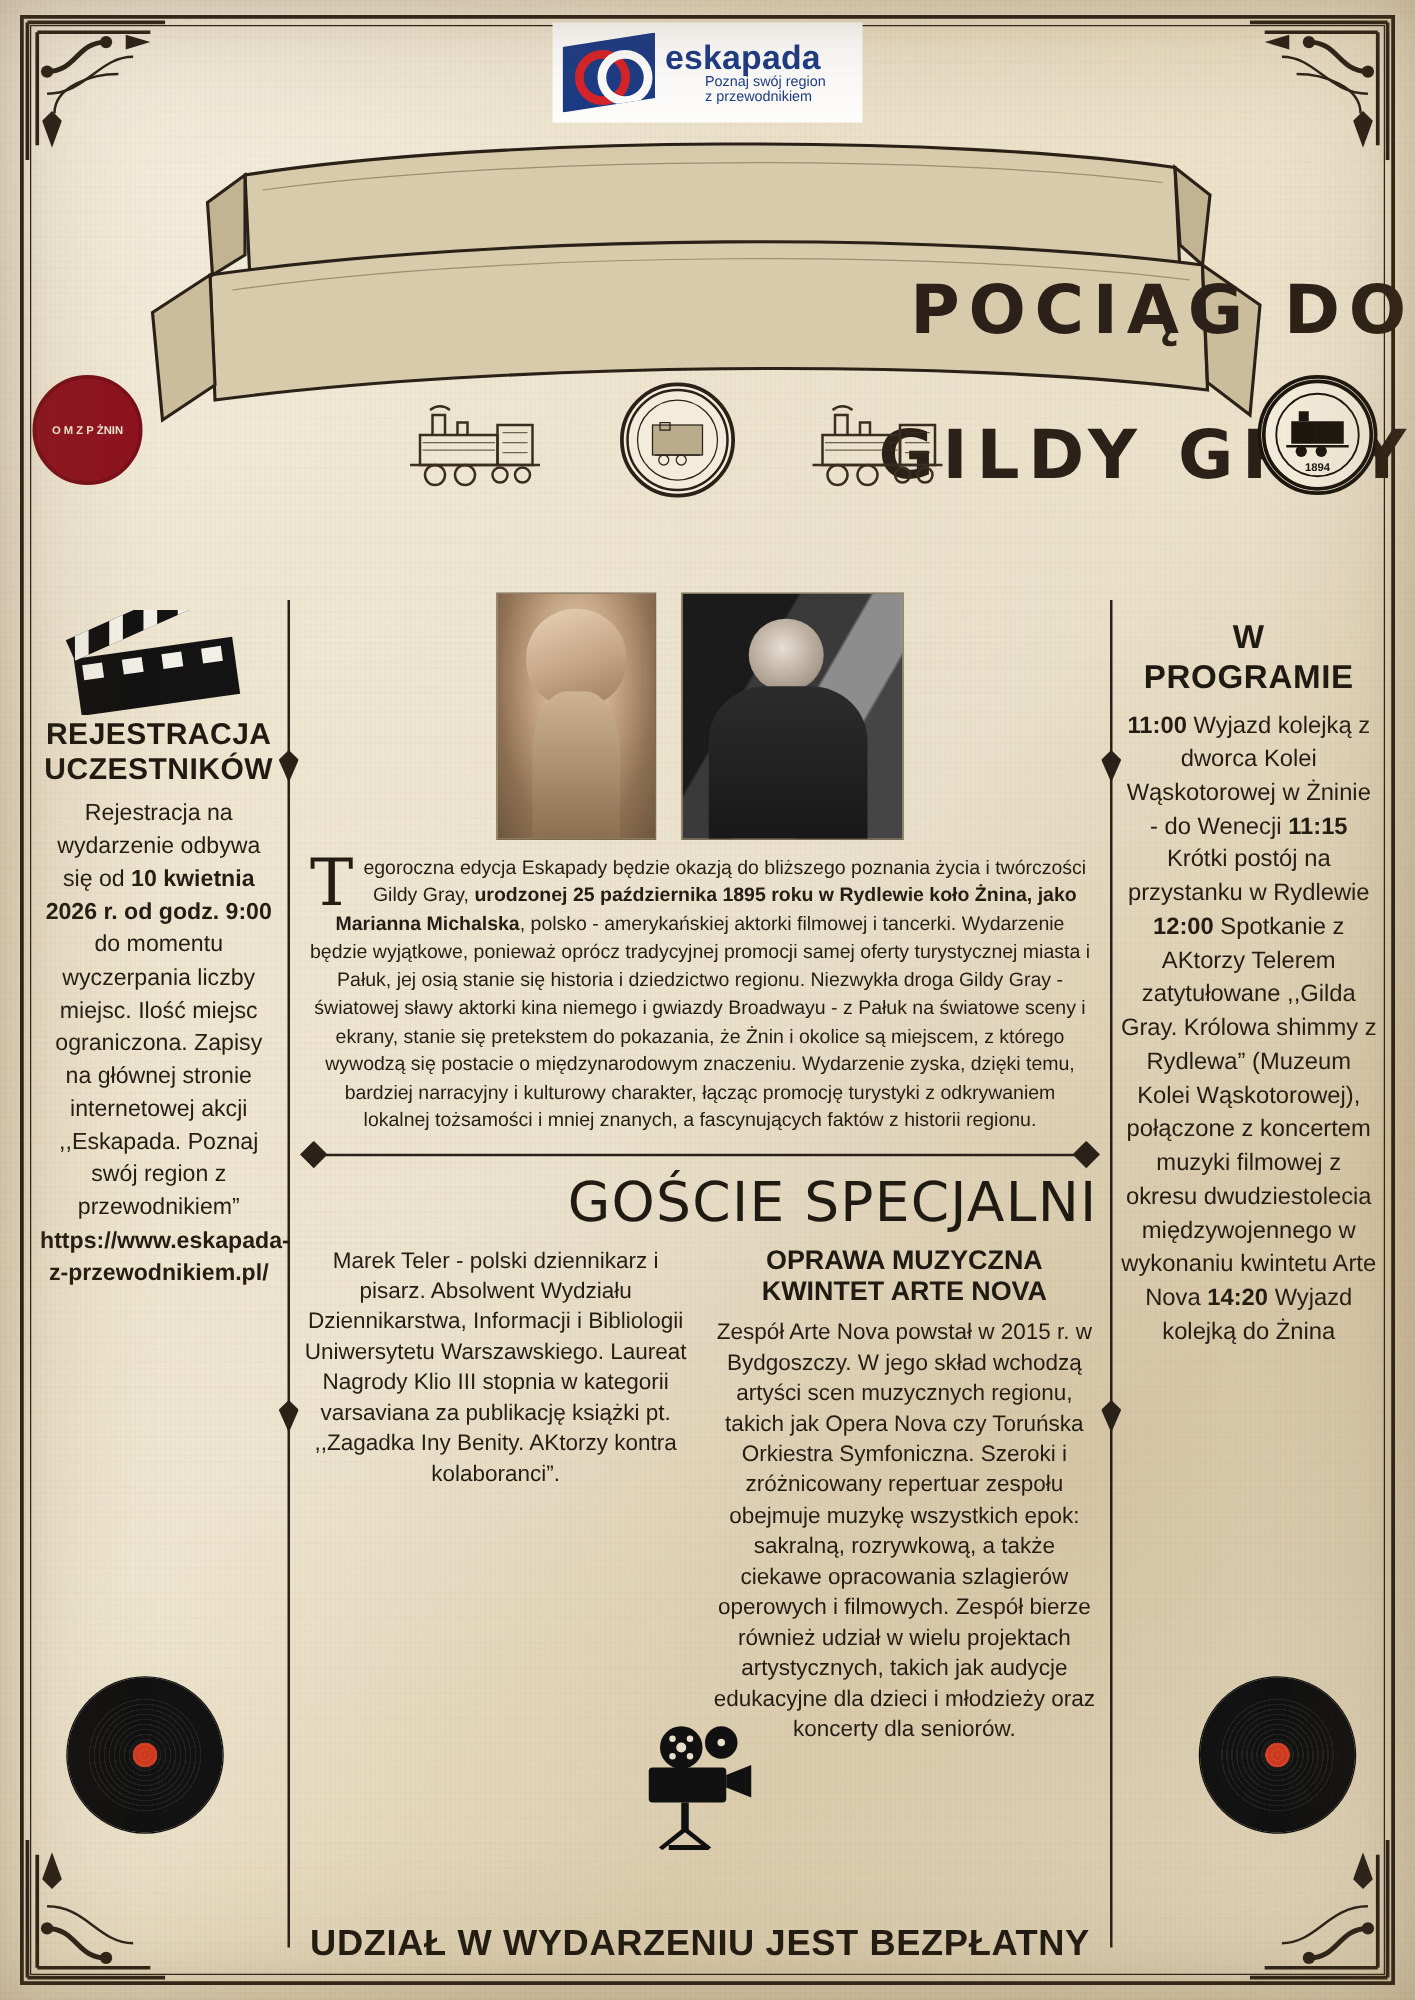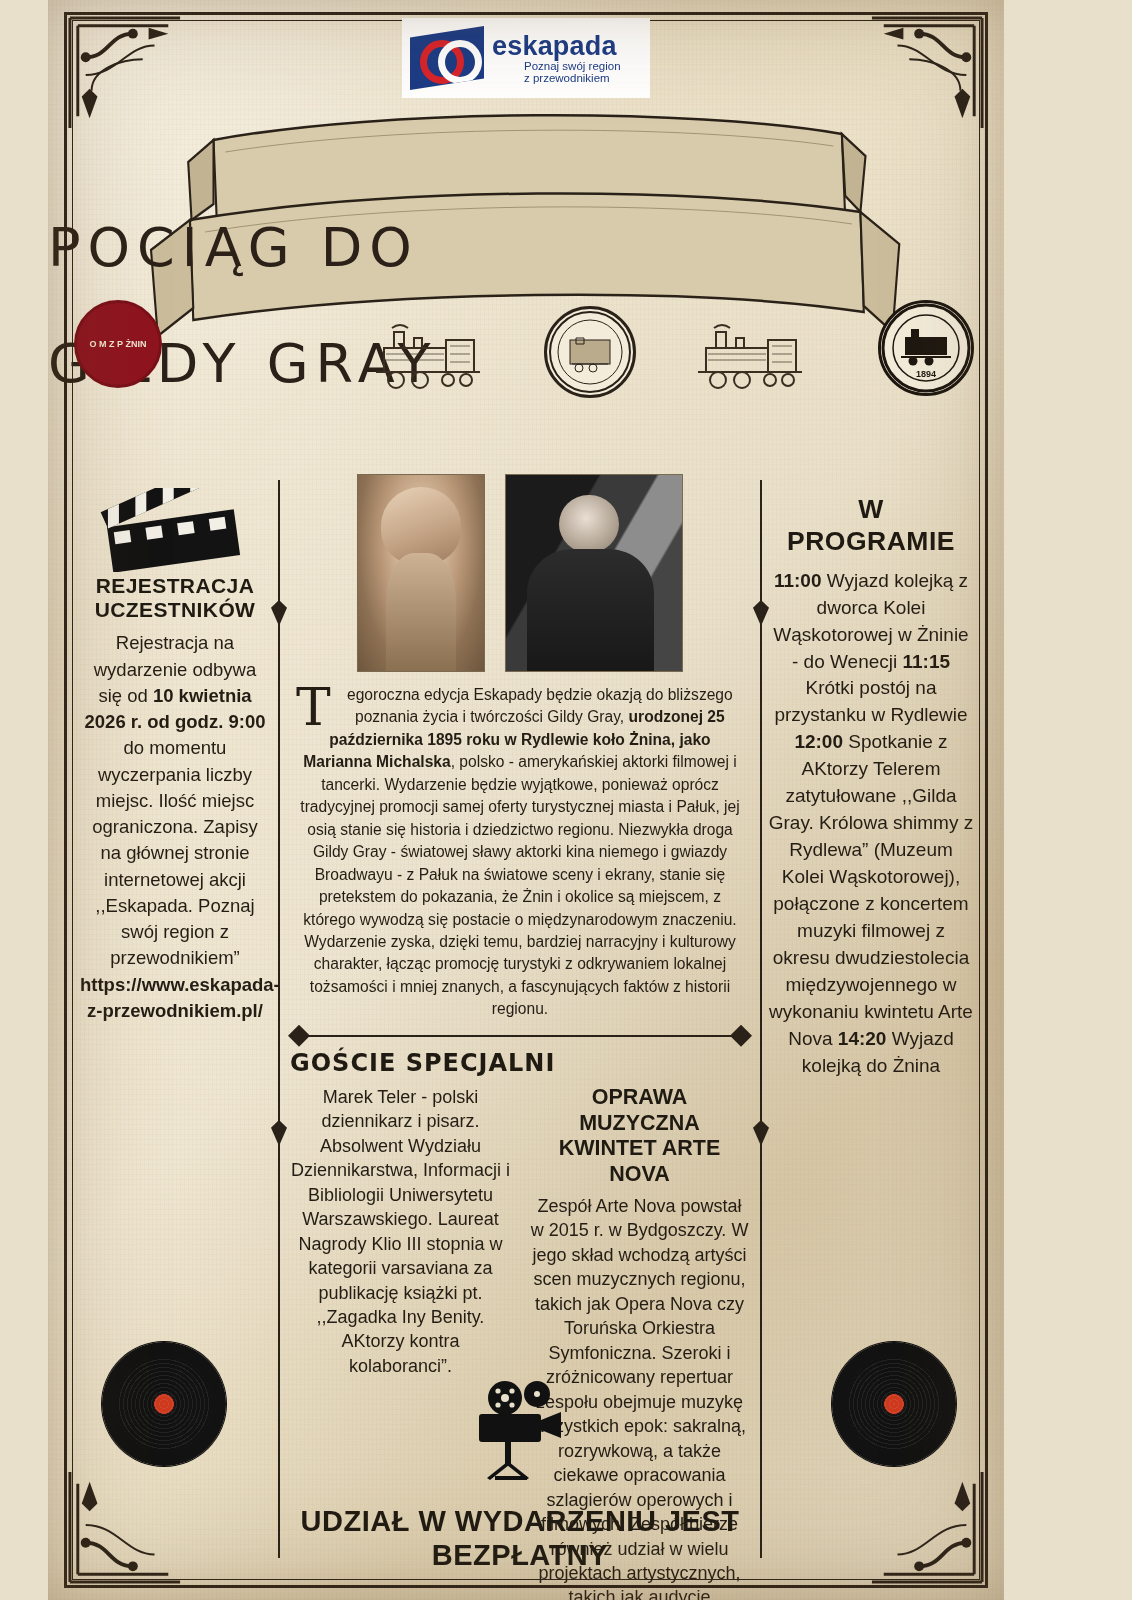--- a/index.html
+++ b/index.html
@@ -3,28 +3,27 @@
 <meta charset="utf-8">
 <style>
   html, body {
     margin: 0;
     padding: 0;
     background: #e9e0cb;
     font-family: "Liberation Sans", sans-serif;
   }
   #poster {
     position: relative;
-    width: 956px;
+    width: 1132px;
     height: 1600px;
     overflow: hidden;
     background:
       radial-gradient(ellipse at 20% 15%, rgba(255,255,255,0.35), rgba(255,255,255,0) 60%),
       radial-gradient(ellipse at 80% 75%, rgba(120,90,50,0.14), rgba(0,0,0,0) 65%),
       linear-gradient(135deg, #f1e8d3 0%, #e8dcc0 25%, #efe6d0 50%, #e3d6b8 75%, #ece2c9 100%);
-    margin-left: 48px;
   }
   
   #poster::before {
     content: "";
     position: absolute;
     inset: 0;
     pointer-events: none;
     background-image:
       repeating-linear-gradient(90deg, rgba(150,120,80,0.05) 0 1px, rgba(0,0,0,0) 1px 4px),
       repeating-linear-gradient(0deg, rgba(150,120,80,0.045) 0 1px, rgba(0,0,0,0) 1px 5px);
@@ -99,23 +98,23 @@
   
   .banner-wrap {
     position: absolute;
     left: 0; right: 0; top: 100px;
     height: 240px;
   }
   .banner-wrap svg { display: block; width: 100%; height: 100%; }
   .title-top, .title-bot {
     position: absolute;
     width: 100%;
-    text-align: left;
+    text-align: right;
     font-family: "DejaVu Sans", sans-serif;
-    font-weight: normal;
+    font-weight: bold;
     color: #2b2118;
     letter-spacing: 7px;
   }
   .title-top { top: 116px; font-size: 54px; }
   .title-bot { top: 232px; font-size: 54px; }
 
   
   .badge {
     position: absolute;
     border-radius: 50%;
@@ -200,21 +199,21 @@
     clip-path: polygon(50% 0, 100% 30%, 50% 100%, 0 30%);
   }
 
   
   .clapper {
     width: 150px; height: 84px;
     margin: 18px auto 2px 26px;
   }
   .rejestracja {
     text-align: center;
-    font-size: 21px;
+    font-size: 24px;
     font-weight: bold;
     color: #1f1a12;
     line-height: 1.15;
     margin: 0 6px 8px 6px;
     letter-spacing: .4px;
   }
   .rejestracja span { display: block; }
   .left-text {
     font-size: 18.5px;
     line-height: 1.42;
@@ -323,24 +322,24 @@
     position: absolute;
     top: -10px;
     width: 22px; height: 22px;
     background: #2a2118;
     clip-path: polygon(50% 0, 100% 50%, 50% 100%, 0 50%);
   }
   .hdiv::before { left: -4px; }
   .hdiv::after { right: -4px; }
 
   .guests-title {
-    text-align: left;
+    text-align: right;
     font-family: "DejaVu Sans", sans-serif;
-    font-size: 24px;
-    font-weight: bold;
+    font-size: 44px;
+    font-weight: normal;
     letter-spacing: 1px;
     color: #1f1a12;
     margin: 12px 0 8px;
   }
   .guests {
     display: flex;
     gap: 18px;
   }
   .guest { flex: 1; }
   .guest h3 {

